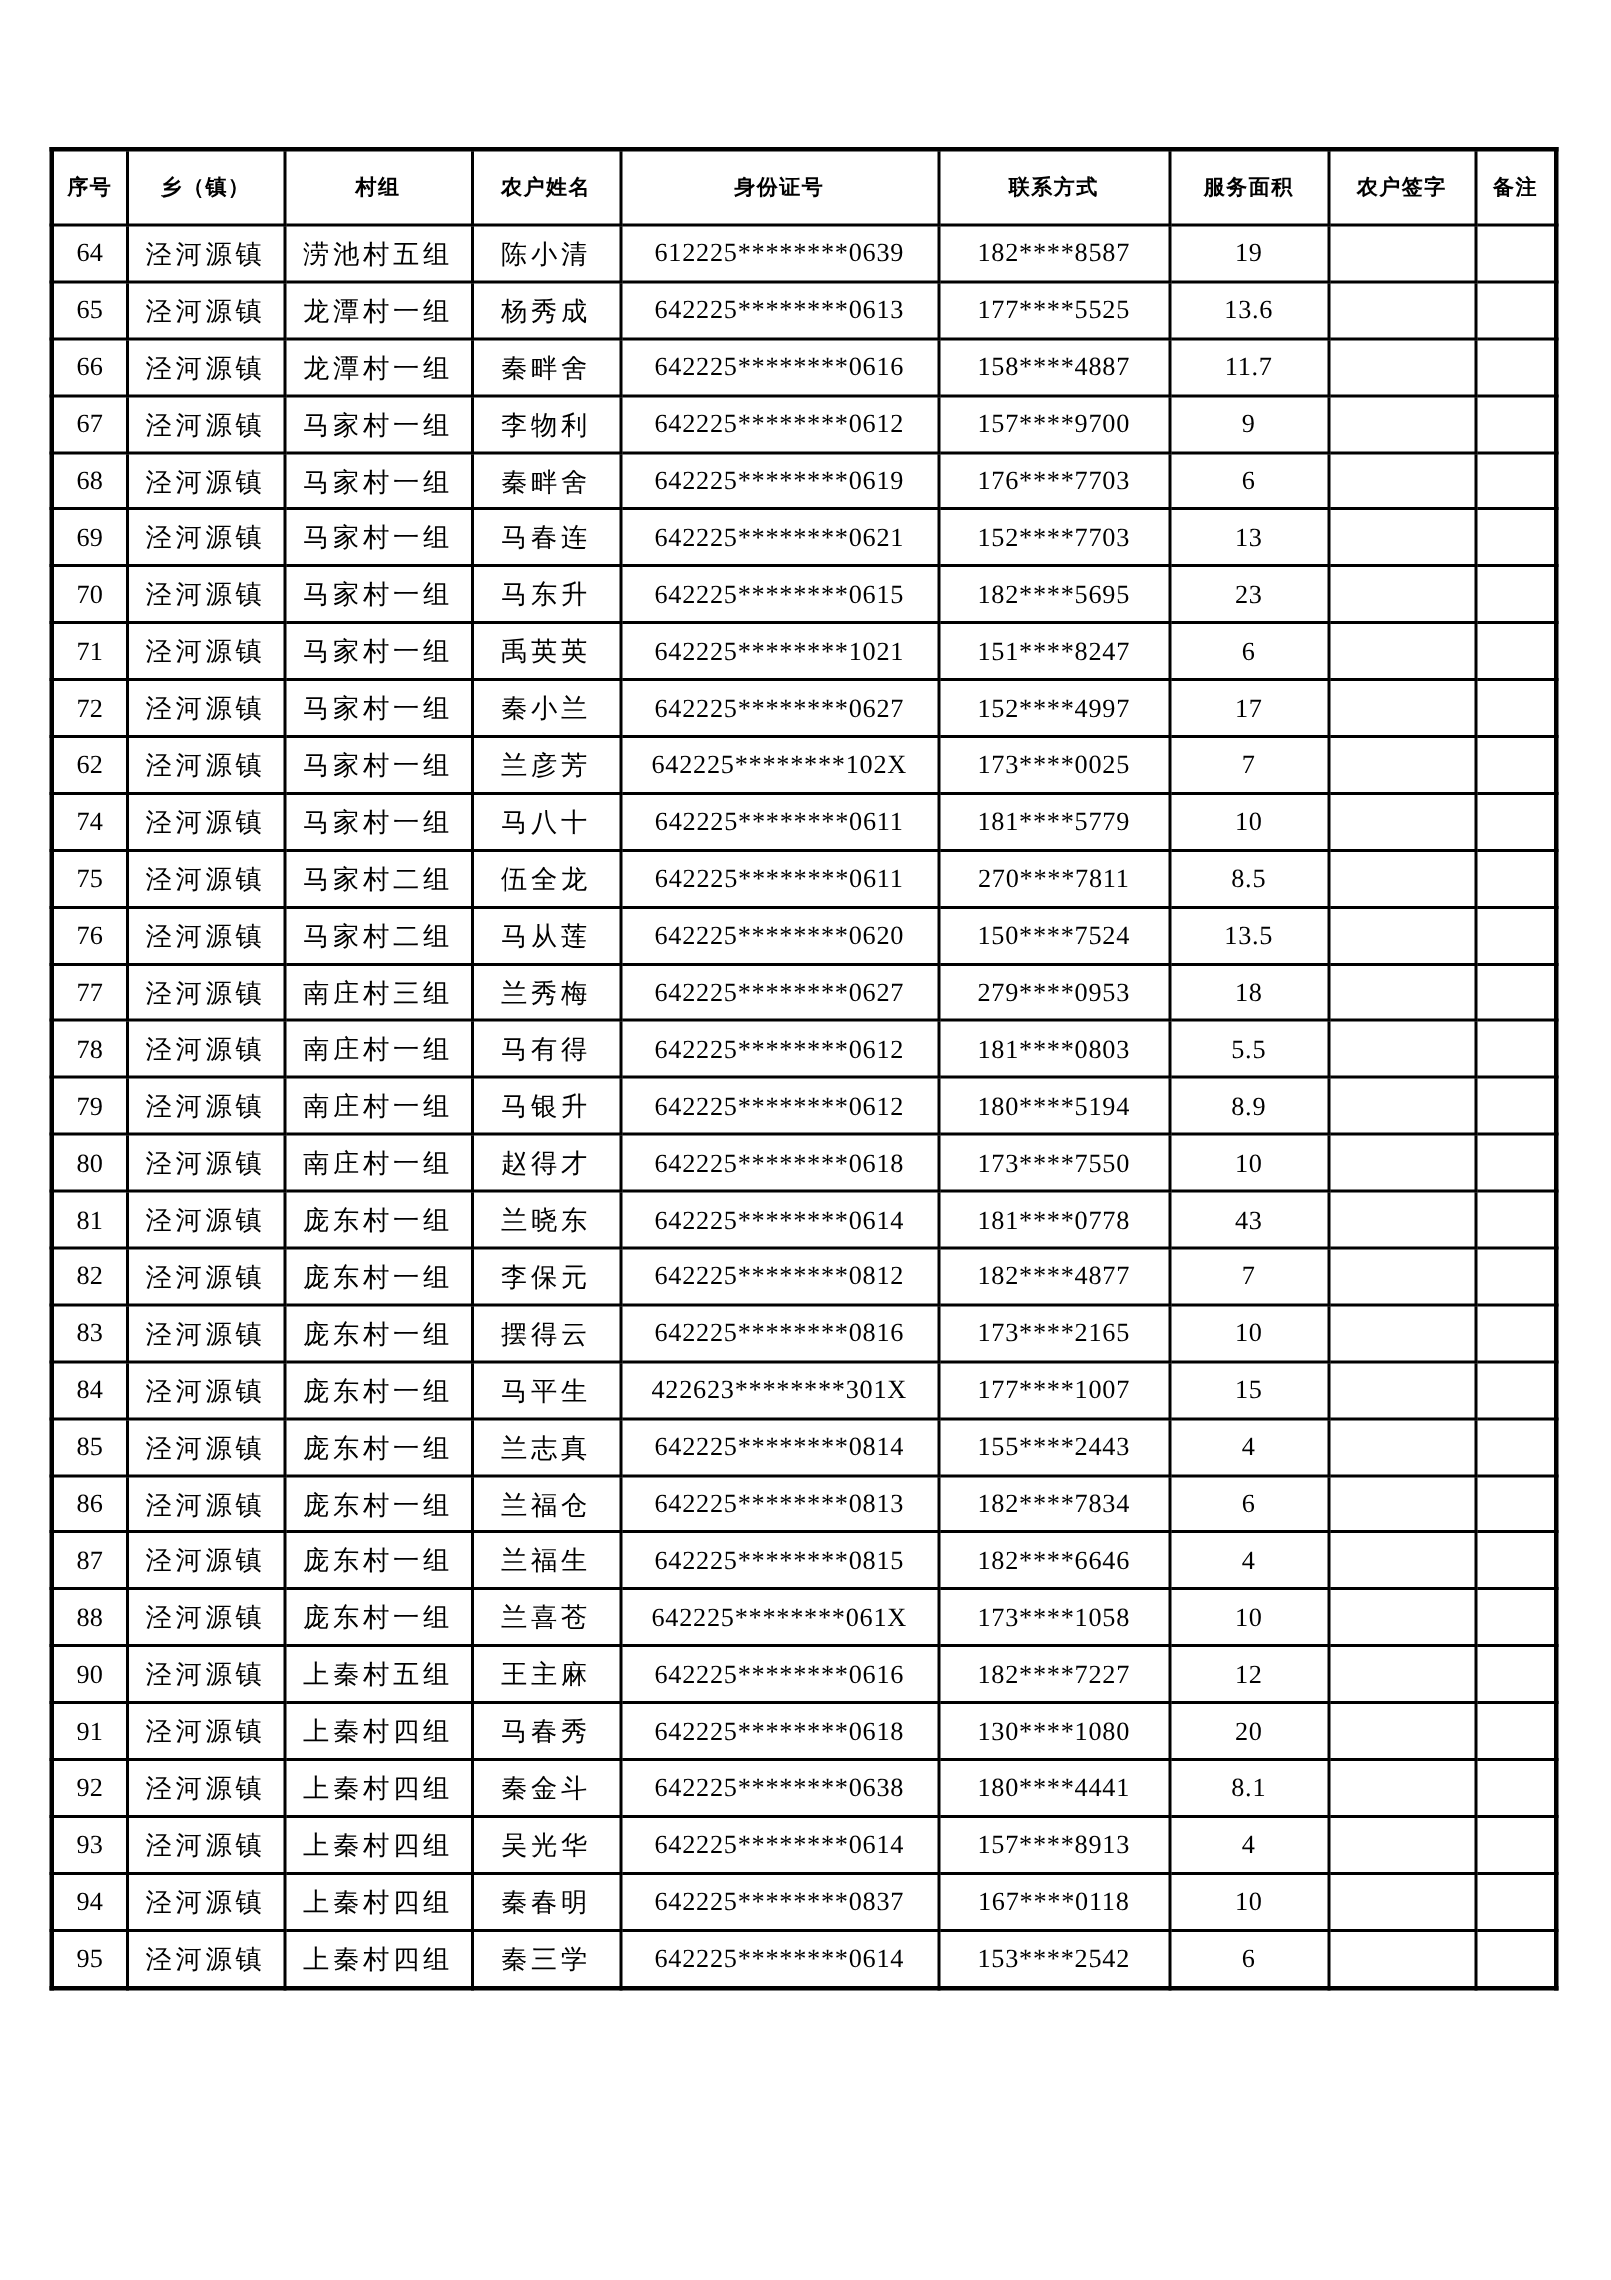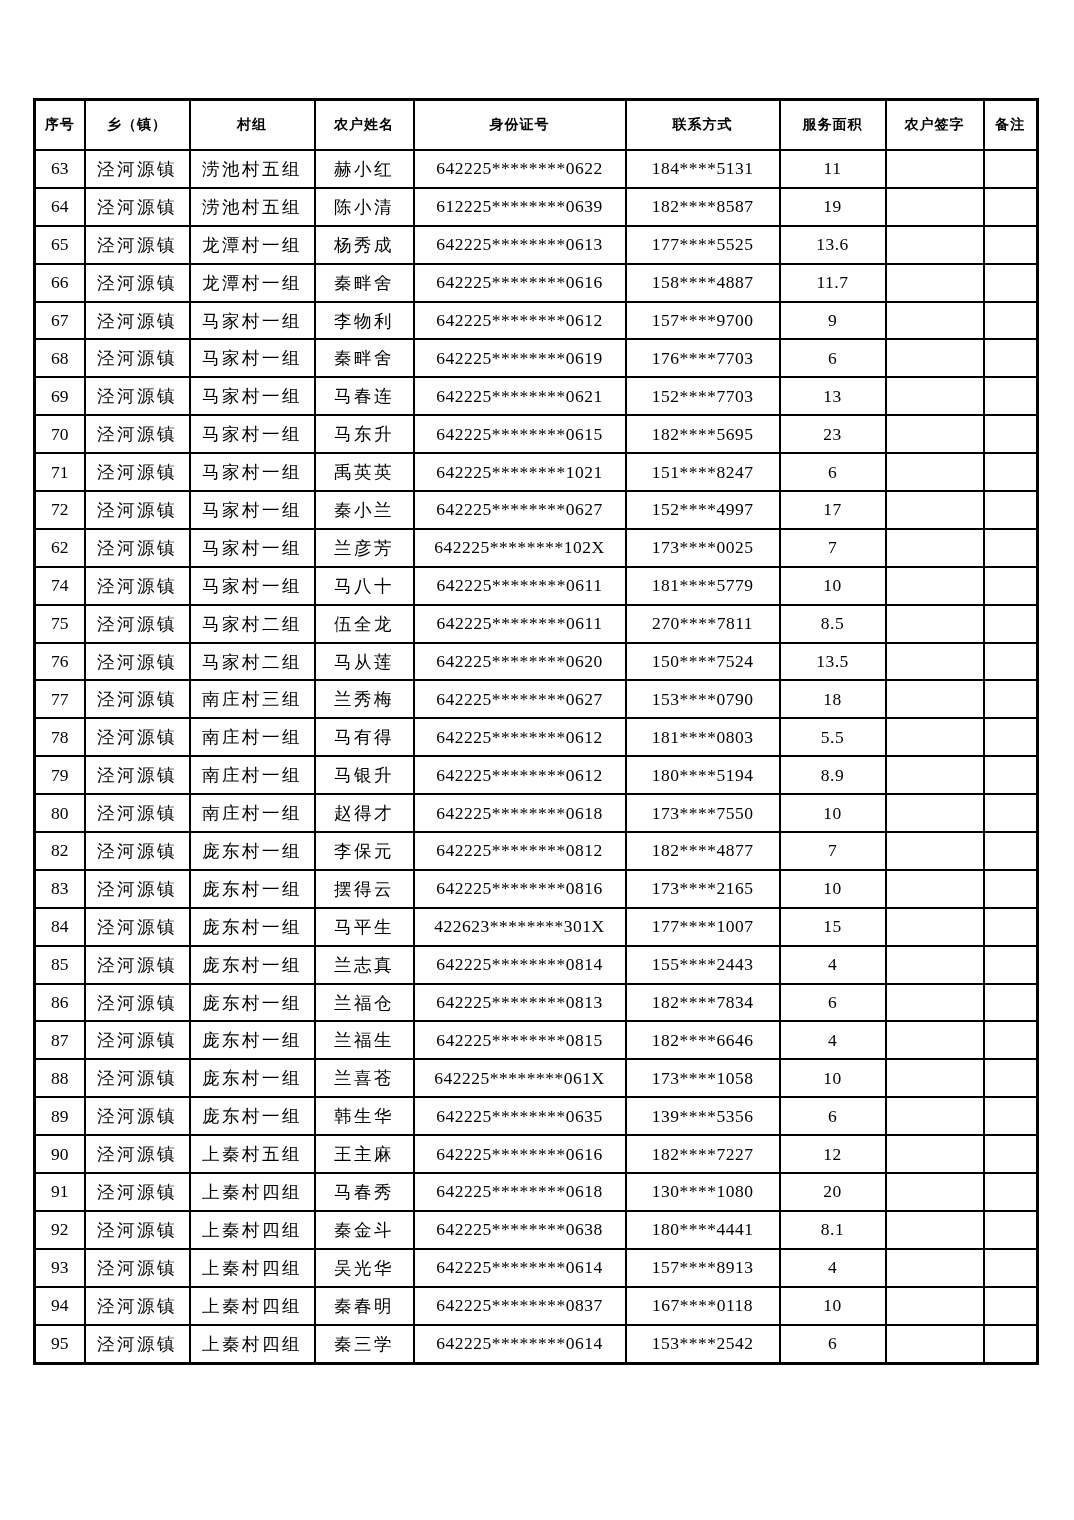--- a/index.html
+++ b/index.html
@@ -91,31 +91,20 @@
         <th>农户姓名</th>
         <th>身份证号</th>
         <th>联系方式</th>
         <th>服务面积</th>
         <th>农户签字</th>
         <th>备注</th>
       </tr>
     </thead>
     <tbody>
         <tr>
-      <td>63</td>
-      <td>泾河源镇</td>
-      <td>涝池村五组</td>
-      <td>赫小红</td>
-      <td>642225********0622</td>
-      <td>184****5131</td>
-      <td>11</td>
-      <td></td>
-      <td></td>
-    </tr>
-        <tr>
       <td>64</td>
       <td>泾河源镇</td>
       <td>涝池村五组</td>
       <td>陈小清</td>
       <td>612225********0639</td>
       <td>182****8587</td>
       <td>19</td>
       <td></td>
       <td></td>
     </tr>
@@ -250,21 +239,21 @@
       <td>13.5</td>
       <td></td>
       <td></td>
     </tr>
         <tr>
       <td>77</td>
       <td>泾河源镇</td>
       <td>南庄村三组</td>
       <td>兰秀梅</td>
       <td>642225********0627</td>
-      <td>153****0790</td>
+      <td>279****0953</td>
       <td>18</td>
       <td></td>
       <td></td>
     </tr>
         <tr>
       <td>78</td>
       <td>泾河源镇</td>
       <td>南庄村一组</td>
       <td>马有得</td>
       <td>642225********0612</td>
@@ -289,20 +278,31 @@
       <td>泾河源镇</td>
       <td>南庄村一组</td>
       <td>赵得才</td>
       <td>642225********0618</td>
       <td>173****7550</td>
       <td>10</td>
       <td></td>
       <td></td>
     </tr>
         <tr>
+      <td>81</td>
+      <td>泾河源镇</td>
+      <td>庞东村一组</td>
+      <td>兰晓东</td>
+      <td>642225********0614</td>
+      <td>181****0778</td>
+      <td>43</td>
+      <td></td>
+      <td></td>
+    </tr>
+        <tr>
       <td>82</td>
       <td>泾河源镇</td>
       <td>庞东村一组</td>
       <td>李保元</td>
       <td>642225********0812</td>
       <td>182****4877</td>
       <td>7</td>
       <td></td>
       <td></td>
     </tr>
@@ -362,31 +362,20 @@
       <td></td>
     </tr>
         <tr>
       <td>88</td>
       <td>泾河源镇</td>
       <td>庞东村一组</td>
       <td>兰喜苍</td>
       <td>642225********061X</td>
       <td>173****1058</td>
       <td>10</td>
-      <td></td>
-      <td></td>
-    </tr>
-        <tr>
-      <td>89</td>
-      <td>泾河源镇</td>
-      <td>庞东村一组</td>
-      <td>韩生华</td>
-      <td>642225********0635</td>
-      <td>139****5356</td>
-      <td>6</td>
       <td></td>
       <td></td>
     </tr>
         <tr>
       <td>90</td>
       <td>泾河源镇</td>
       <td>上秦村五组</td>
       <td>王主麻</td>
       <td>642225********0616</td>
       <td>182****7227</td>

